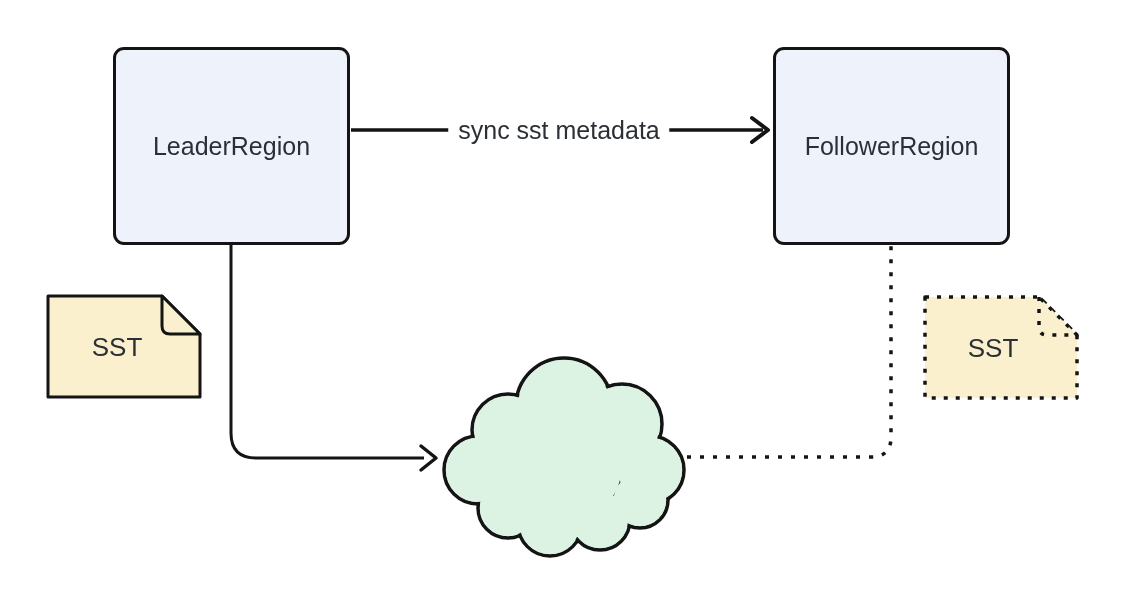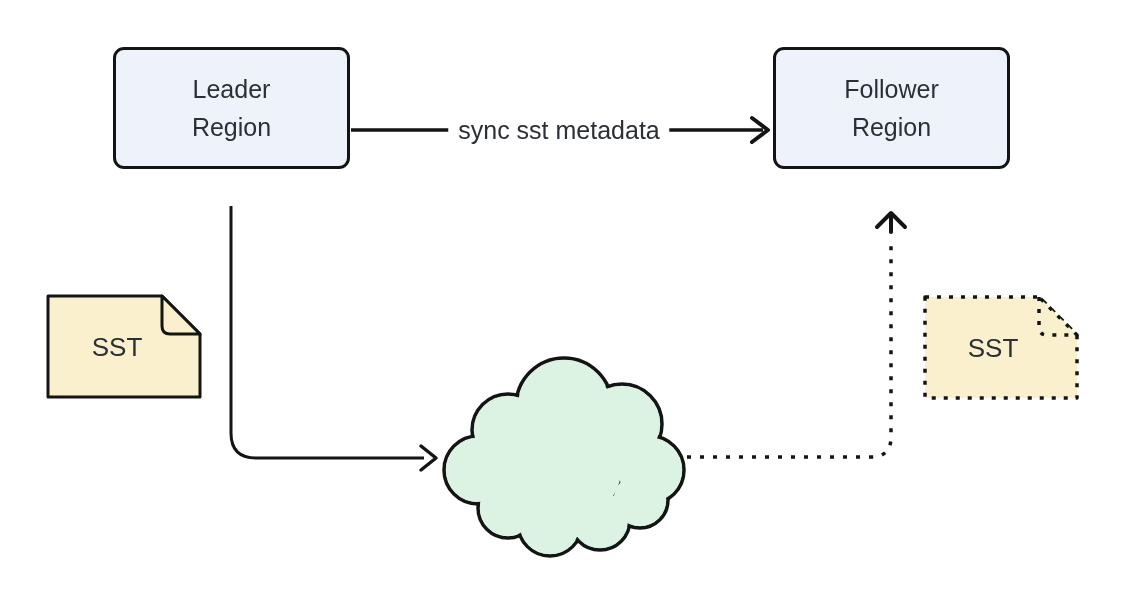--- a/index.html
+++ b/index.html
@@ -19,26 +19,26 @@
     position: absolute;
     left: 0;
     top: 0;
     width: 1124px;
     height: 606px;
   }
   .node {
     position: absolute;
     box-sizing: border-box;
     width: 237px;
-    height: 122px;
+    height: 198px;
     background: #eef2fa;
     border: 3px solid #141414;
     border-radius: 11px;
     display: flex;
-    flex-direction: column;
+    flex-direction: row;
     align-items: center;
     justify-content: center;
     color: #2b2f36;
     font-size: 25px;
     line-height: 38px;
   }
   .node-leader { left: 113px; top: 47px; }
   .node-follower { left: 773px; top: 47px; }
   .float-label {
     position: absolute;

